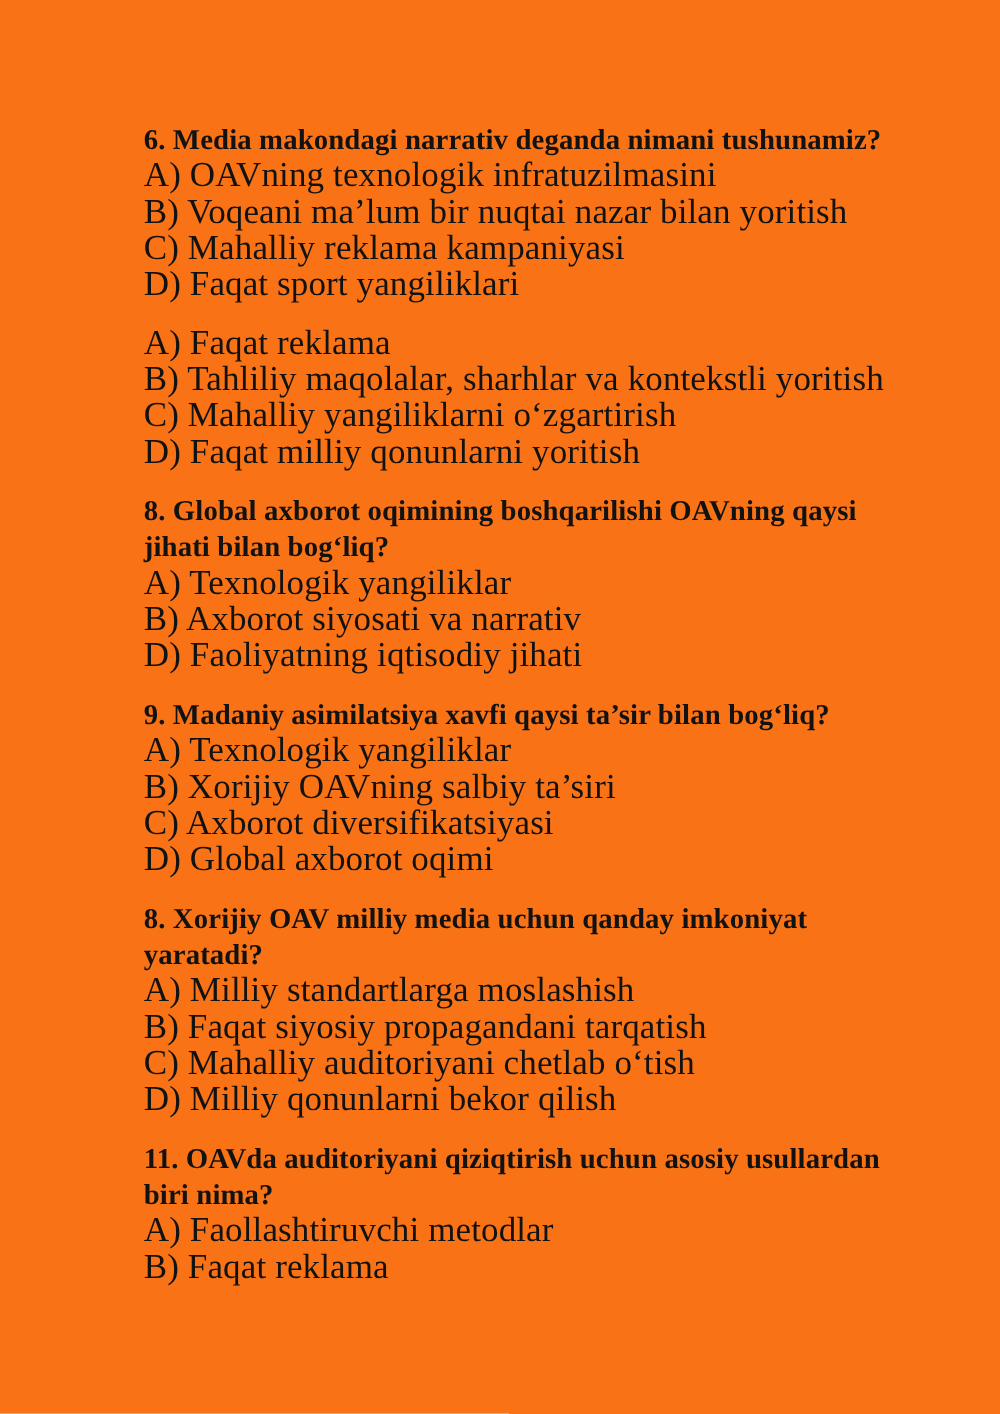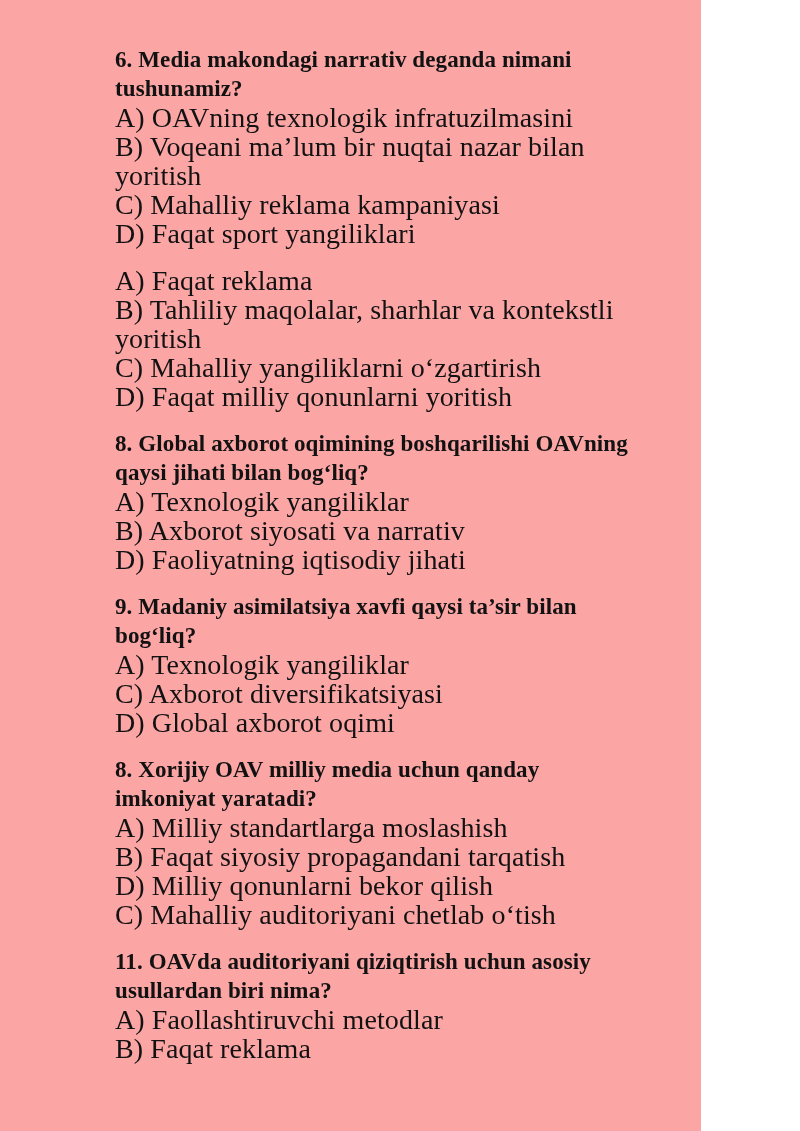--- a/index.html
+++ b/index.html
@@ -9,24 +9,24 @@
   }
   body {
     width: 800px;
     height: 1131px;
     overflow: hidden;
     font-family: "Liberation Serif", "DejaVu Serif", serif;
     color: #121212;
   }
   .page {
     box-sizing: border-box;
-    width: 701px;
+    width: 800px;
     height: 1131px;
-    padding: 45px 73px 0 115px;
-    background: #fca5a5;
+    padding: 97px 73px 0 115px;
+    background: #f97316;
   }
   .question-block {
     margin: 0 0 18px 0;
   }
   .q-title {
     margin: 0;
     font-weight: bold;
     font-size: 23px;
     line-height: 29px;
     letter-spacing: 0.1px;
@@ -62,30 +62,31 @@
   <div class="question-block">
     <p class="q-title">8. Global axborot oqimining boshqarilishi OAVning qaysi jihati bilan bog‘liq?</p>
     <p class="q-option">A) Texnologik yangiliklar</p>
     <p class="q-option">B) Axborot siyosati va narrativ</p>
     <p class="q-option">D) Faoliyatning iqtisodiy jihati</p>
   </div>
 
   <div class="question-block">
     <p class="q-title">9. Madaniy asimilatsiya xavfi qaysi ta’sir bilan bog‘liq?</p>
     <p class="q-option">A) Texnologik yangiliklar</p>
+    <p class="q-option">B) Xorijiy OAVning salbiy ta’siri</p>
     <p class="q-option">C) Axborot diversifikatsiyasi</p>
     <p class="q-option">D) Global axborot oqimi</p>
   </div>
 
   <div class="question-block">
     <p class="q-title">8. Xorijiy OAV milliy media uchun qanday imkoniyat yaratadi?</p>
     <p class="q-option">A) Milliy standartlarga moslashish</p>
     <p class="q-option">B) Faqat siyosiy propagandani tarqatish</p>
+    <p class="q-option">C) Mahalliy auditoriyani chetlab o‘tish</p>
     <p class="q-option">D) Milliy qonunlarni bekor qilish</p>
-    <p class="q-option">C) Mahalliy auditoriyani chetlab o‘tish</p>
   </div>
 
   <div class="question-block">
     <p class="q-title">11. OAVda auditoriyani qiziqtirish uchun asosiy usullardan biri nima?</p>
     <p class="q-option">A) Faollashtiruvchi metodlar</p>
     <p class="q-option">B) Faqat reklama</p>
   </div>
 
 </div>
 

